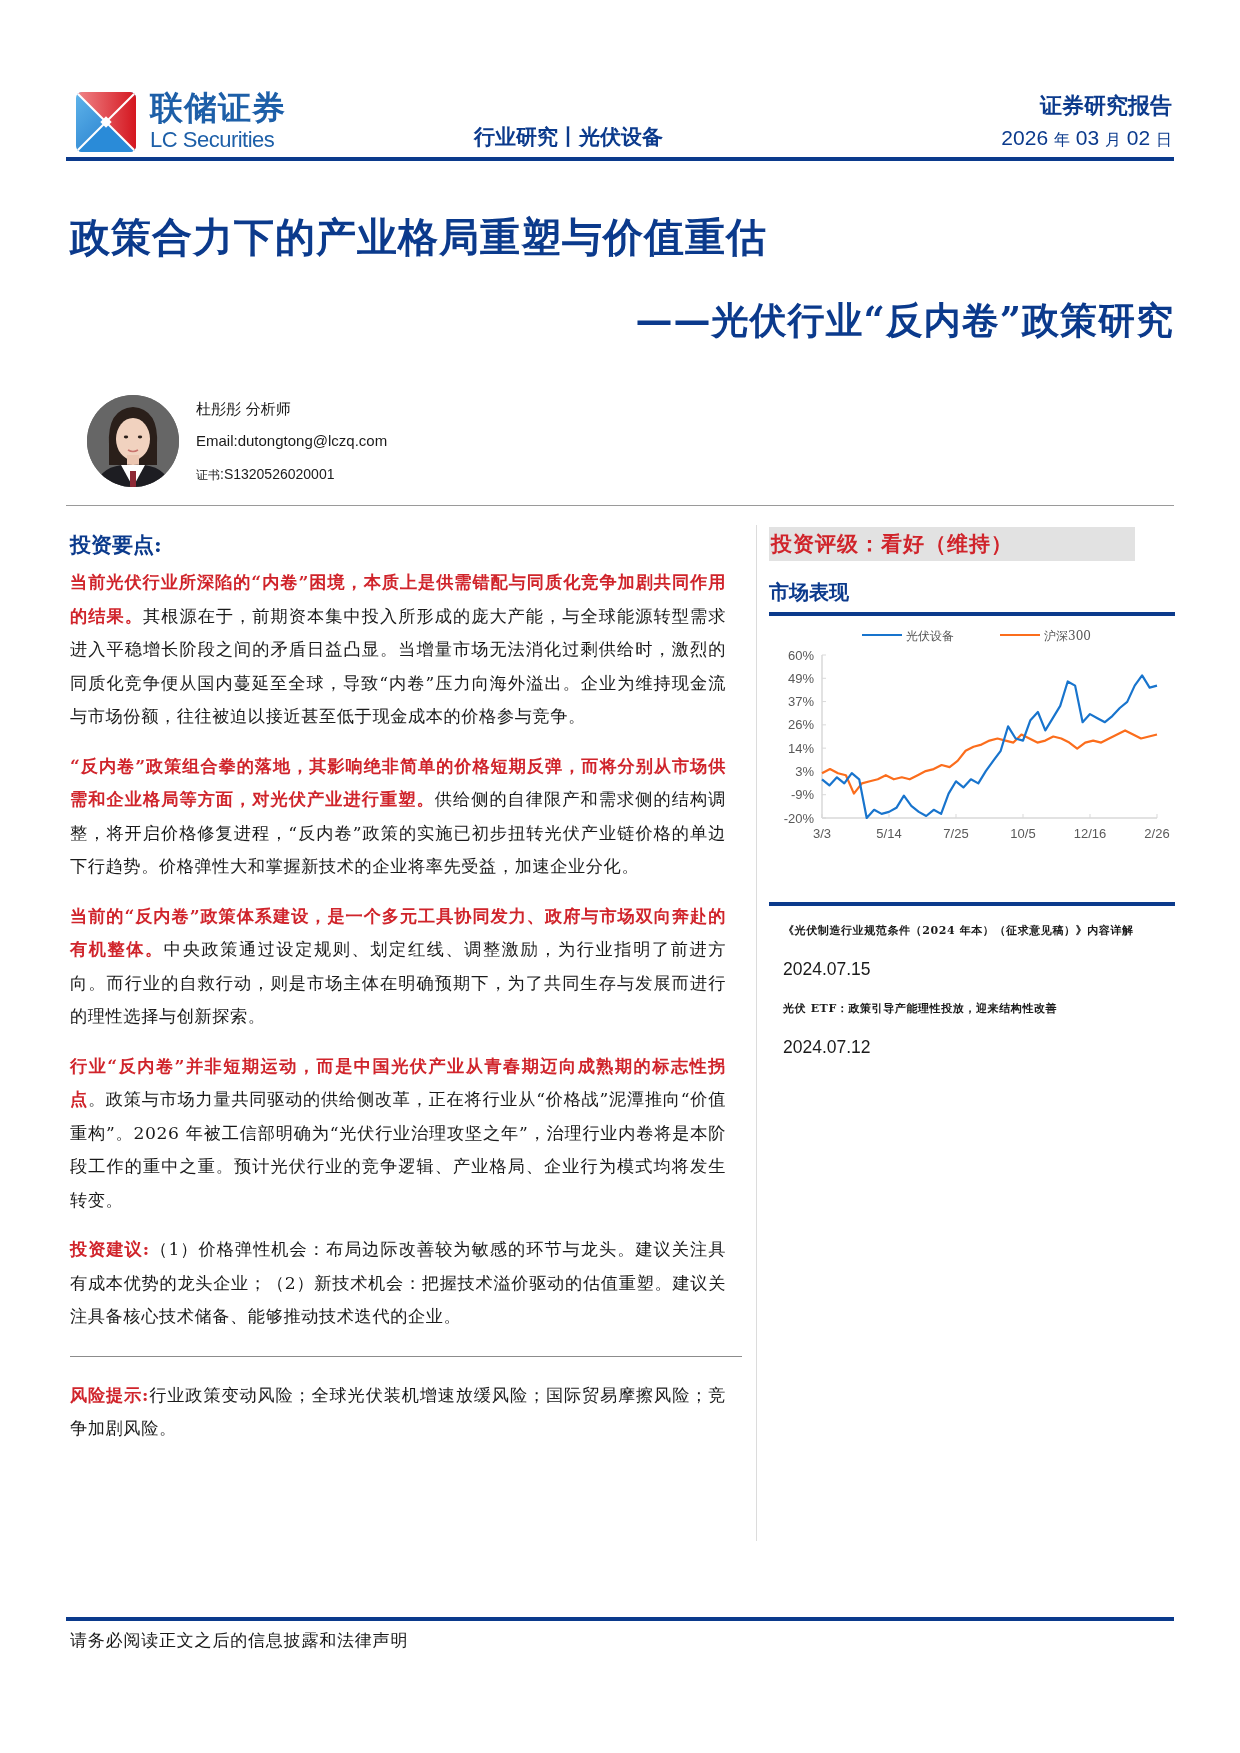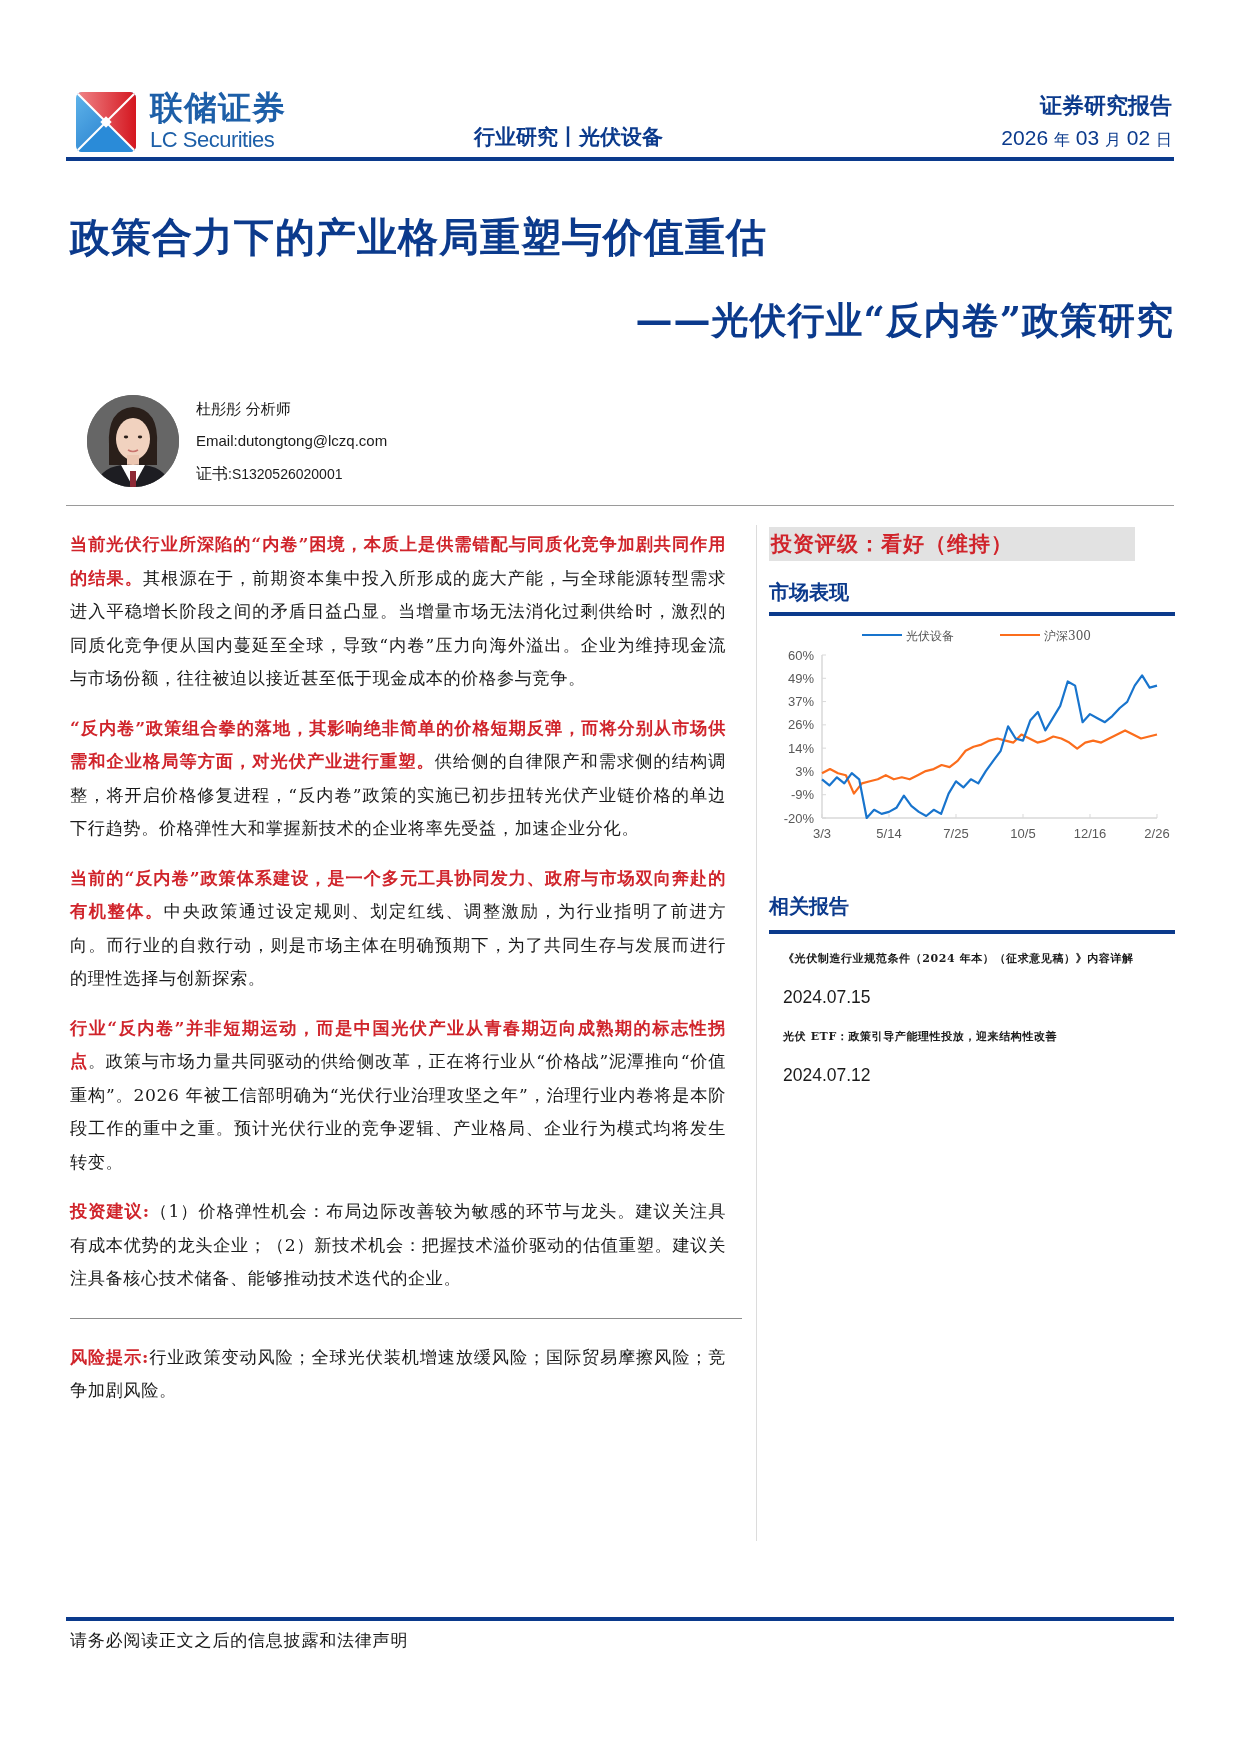--- a/index.html
+++ b/index.html
@@ -16,21 +16,21 @@
   .hdr-date .u { font-family:"DejaVu Serif", serif; font-size:16px; }
   .rule-top { left:66px; top:157px; width:1108px; height:4px; background:#0b3a8c; }
   
   .title { left:70px; top:212px; font-size:40px; font-weight:bold; color:#0b3a8c; line-height:50px; letter-spacing:1px; }
   .subtitle { right:66px; top:297px; font-size:37px; font-weight:bold; color:#0b3a8c; line-height:46px; letter-spacing:1px; }
   
   .avatar { left:87px; top:395px; width:92px; height:92px; border-radius:50%; background:#6a6a6a; overflow:hidden; }
   .an-name { left:196px; top:398px; font-size:15px; line-height:22px; }
   .an-email { left:196px; top:430px; font-family:"Liberation Sans", sans-serif; font-size:15px; line-height:22px; }
   .an-cert { left:196px; top:463px; font-family:"Liberation Sans", sans-serif; font-size:14px; line-height:22px; }
-  .an-cert .cn { font-family:"DejaVu Serif", serif; font-size:16px; }
+  .an-cert .cn { font-family:"DejaVu Serif", serif; font-size:12px; }
   .rule-mid { left:66px; top:505px; width:1108px; height:1px; background:#9a9a9a; }
   .vdiv { left:756px; top:525px; width:1px; height:1016px; background:#dcdcdc; }
   
   .left { left:70px; top:528px; width:672px; }
   .sec-h { font-size:21px; font-weight:bold; color:#0b3a8c; line-height:34px; margin-bottom:4px; }
   .para { font-size:17.2px; line-height:33.5px; margin:0 16px 16px 0; text-align:justify; letter-spacing:0.6px; }
   .red { color:#d0242b; font-weight:bold; }
   .rule-left { height:1px; background:#8c8c8c; margin:22px 0 22px 0; }
   
   .rating { left:769px; top:527px; width:366px; height:34px; background:#e2e2e2; }
@@ -98,20 +98,21 @@
     <path d="M41 55 Q46 58 51 55" stroke="#c9746e" stroke-width="1.6" fill="none"></path>
   </svg>
 </div>
 <div class="abs an-name">杜彤彤  分析师</div>
 <div class="abs an-email">Email:dutongtong@lczq.com</div>
 <div class="abs an-cert"><span class="cn">证书</span><span>:S1320526020001</span></div>
 <div class="abs rule-mid"></div>
 <div class="abs vdiv"></div>
 
 <div class="abs left">
+  <div class="sec-h">投资要点:</div>
   <p class="para"><span class="red">当前光伏行业所深陷的“内卷”困境，本质上是供需错配与同质化竞争加剧共同作用的结果。</span><span>其根源在于，前期资本集中投入所形成的庞大产能，与全球能源转型需求进入平稳增长阶段之间的矛盾日益凸显。当增量市场无法消化过剩供给时，激烈的同质化竞争便从国内蔓延至全球，导致“内卷”压力向海外溢出。企业为维持现金流与市场份额，往往被迫以接近甚至低于现金成本的价格参与竞争。</span></p>
   <p class="para"><span class="red">“反内卷”政策组合拳的落地，其影响绝非简单的价格短期反弹，而将分别从市场供需和企业格局等方面，对光伏产业进行重塑。</span><span>供给侧的自律限产和需求侧的结构调整，将开启价格修复进程，“反内卷”政策的实施已初步扭转光伏产业链价格的单边下行趋势。价格弹性大和掌握新技术的企业将率先受益，加速企业分化。</span></p>
   <p class="para"><span class="red">当前的“反内卷”政策体系建设，是一个多元工具协同发力、政府与市场双向奔赴的有机整体。</span><span>中央政策通过设定规则、划定红线、调整激励，为行业指明了前进方向。而行业的自救行动，则是市场主体在明确预期下，为了共同生存与发展而进行的理性选择与创新探索。</span></p>
   <p class="para"><span class="red">行业“反内卷”并非短期运动，而是中国光伏产业从青春期迈向成熟期的标志性拐点</span><span>。政策与市场力量共同驱动的供给侧改革，正在将行业从“价格战”泥潭推向“价值重构”。2026 年被工信部明确为“光伏行业治理攻坚之年”，治理行业内卷将是本阶段工作的重中之重。预计光伏行业的竞争逻辑、产业格局、企业行为模式均将发生转变。</span></p>
   <p class="para"><span class="red">投资建议:</span><span>（1）价格弹性机会：布局边际改善较为敏感的环节与龙头。建议关注具有成本优势的龙头企业；（2）新技术机会：把握技术溢价驱动的估值重塑。建议关注具备核心技术储备、能够推动技术迭代的企业。</span></p>
   <div class="rule-left"></div>
   <p class="para"><span class="red">风险提示:</span><span>行业政策变动风险；全球光伏装机增速放缓风险；国际贸易摩擦风险；竞争加剧风险。</span></p>
 </div>
 
 <div class="abs rating">
@@ -166,21 +167,20 @@
         <text x="388" y="218" font-size="13" fill="#595959" text-anchor="middle">2/26</text>
       </g>
     <g id="lines">
         <polyline points="53.0,153.2 61.0,149.1 69.0,153.2 76.9,155.2 84.9,173.6 92.9,163.4 100.9,161.3 108.8,159.3 116.8,155.2 124.8,159.3 132.8,157.3 140.7,159.3 148.7,155.2 156.7,151.1 164.7,149.1 172.6,145.0 180.6,147.1 188.6,140.9 196.6,130.8 204.5,126.7 212.5,124.6 220.5,120.6 228.5,118.5 236.5,120.6 244.4,122.6 252.4,114.5 260.4,118.5 268.4,122.6 276.3,120.6 284.3,116.5 292.3,118.5 300.3,122.6 308.2,128.7 316.2,122.6 324.2,120.6 332.2,122.6 340.1,118.5 348.1,114.5 356.1,110.4 364.1,114.5 372.0,118.5 380.0,116.5 388.0,114.5" fill="none" stroke="#fb6d1c" stroke-width="2.2" stroke-linejoin="round"></polyline>
         <polyline points="53.0,159.3 60.4,165.4 67.9,157.3 75.3,163.4 82.8,153.2 90.2,159.3 97.7,198.0 105.1,189.8 112.6,193.9 120.0,191.9 127.4,187.8 134.9,175.6 142.3,185.8 149.8,191.9 157.2,196.0 164.7,189.8 172.1,193.9 179.6,173.6 187.0,161.3 194.4,167.4 201.9,159.3 209.3,163.4 216.8,151.1 224.2,140.9 231.7,130.8 239.1,106.3 246.6,118.5 254.0,120.6 261.4,100.2 268.9,92.0 276.3,110.4 283.8,98.2 291.2,85.9 298.7,61.5 306.1,65.6 313.6,102.2 321.0,94.1 328.4,98.2 335.9,102.2 343.3,96.1 350.8,88.0 358.2,81.9 365.7,65.6 373.1,55.4 380.6,67.6 388.0,65.6" fill="none" stroke="#1874cd" stroke-width="2.2" stroke-linejoin="round"></polyline>
       </g>
   </svg>
 </div>
 
 <div class="abs" style="left:769px; top:892px; width:406px;">
-  <div class="rh">相关报告</div>
   <div class="rh-rule" style="margin-top:10px; margin-bottom:8px;"></div>
   <div style="padding-left:14px; padding-right:6px;">
     <div class="rel-item">《光伏制造行业规范条件（2024 年本）（征求意见稿）》内容详解</div>
     <div class="rel-date" style="margin-top:6px; margin-bottom:6px;">2024.07.15</div>
     <div class="rel-item">光伏 ETF：政策引导产能理性投放，迎来结构性改善</div>
     <div class="rel-date" style="margin-top:6px;">2024.07.12</div>
   </div>
 </div>
 
 <div class="abs rule-foot"></div>

